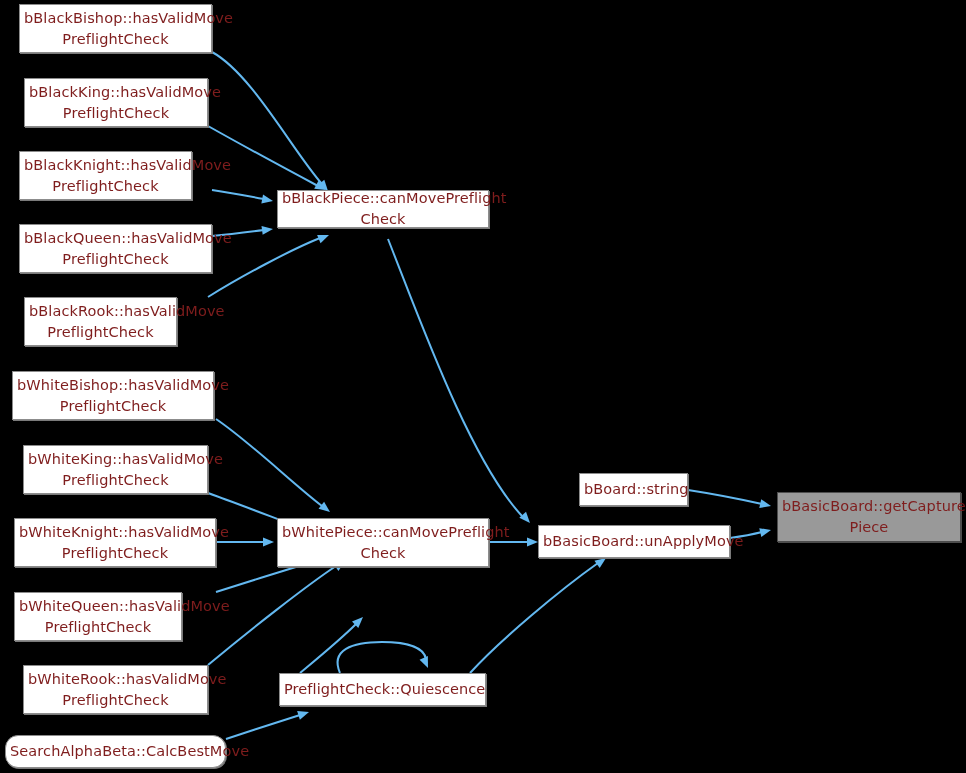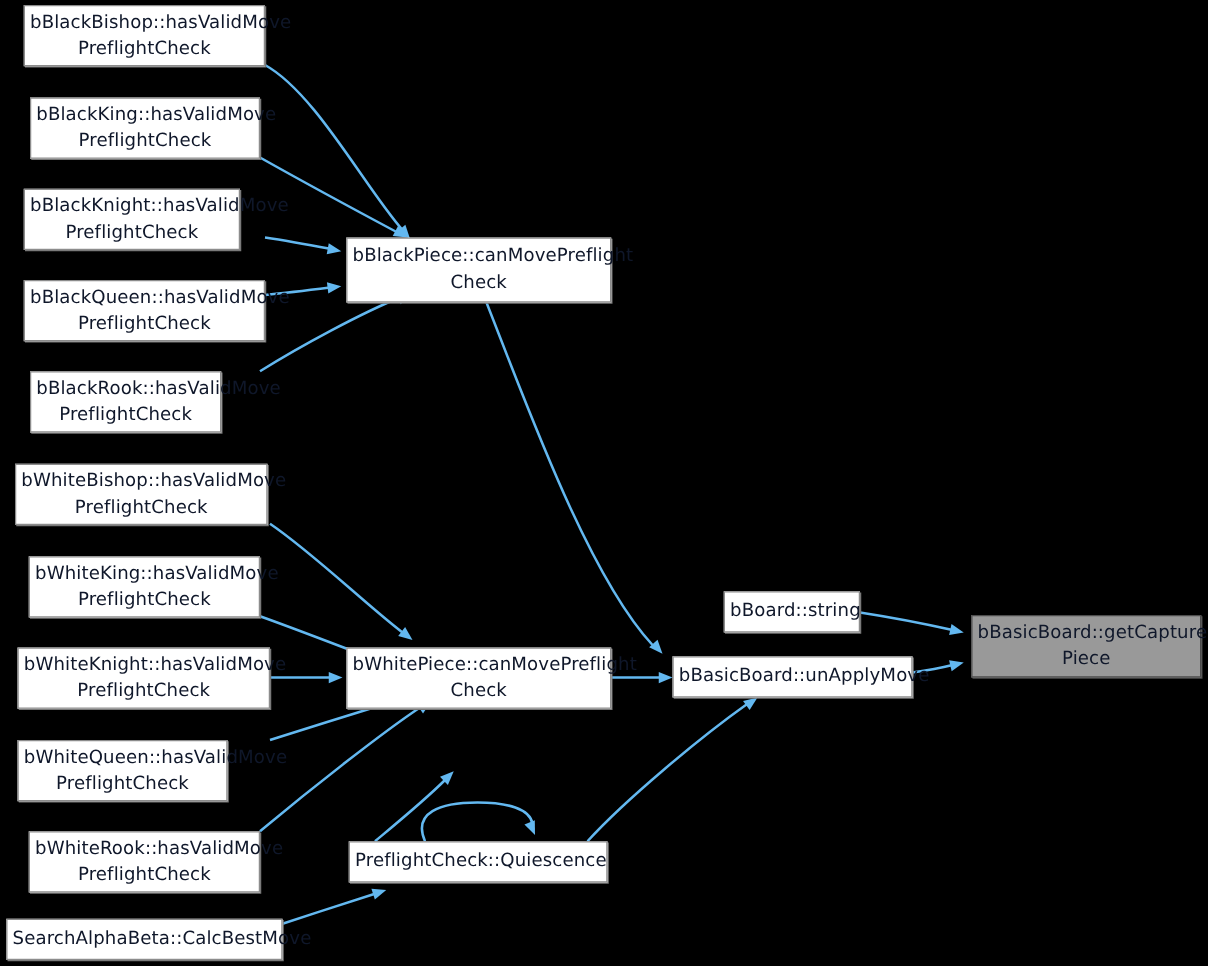--- a/index.html
+++ b/index.html
@@ -22,21 +22,21 @@
     top: 0;
     width: 966px;
     height: 773px;
     pointer-events: none;
   }
   .node {
     position: absolute;
     box-sizing: border-box;
     border: 1px solid #8c8c8c;
     background: #ffffff;
-    color: #0f172a;
+    color: #7f1d1d;
     display: flex;
     align-items: center;
     justify-content: center;
     text-align: center;
     line-height: 1.42;
     font-size: 14.5px;
     letter-spacing: 0.1px;
     box-shadow: 1px 1px 0 0 #7a7a7a;
     padding: 0 4px;
   }
@@ -152,24 +152,24 @@
       </div>
       <div class="node" style="left: 14px; top: 518px; width: 202px; height: 49px;">
         <span>bWhiteKnight::hasValidMove<br>PreflightCheck</span>
       </div>
       <div class="node" style="left: 14px; top: 592px; width: 168px; height: 49px;">
         <span>bWhiteQueen::hasValidMove<br>PreflightCheck</span>
       </div>
       <div class="node" style="left: 23px; top: 665px; width: 185px; height: 49px;">
         <span>bWhiteRook::hasValidMove<br>PreflightCheck</span>
       </div>
-      <div class="node" style="left: 5px; top: 735px; width: 221px; height: 33px;">
+      <div class="node" style="left: 5px; top: 735px; width: 221px; height: 33px; border-radius: 13px;">
         <span>SearchAlphaBeta::CalcBestMove</span>
       </div>
-      <div class="node" style="left: 277px; top: 190px; width: 212px; height: 52px;">
+      <div class="node" style="left: 277px; top: 190px; width: 212px; height: 38px;">
         <span>bBlackPiece::canMovePreflight<br>Check</span>
       </div>
       <div class="node" style="left: 277px; top: 518px; width: 212px; height: 49px;">
         <span>bWhitePiece::canMovePreflight<br>Check</span>
       </div>
       <div class="node" style="left: 279px; top: 673px; width: 207px; height: 33px;">
         <span>PreflightCheck::Quiescence</span>
       </div>
       <div class="node" style="left: 579px; top: 473px; width: 109px; height: 33px;">
         <span>bBoard::string</span>

